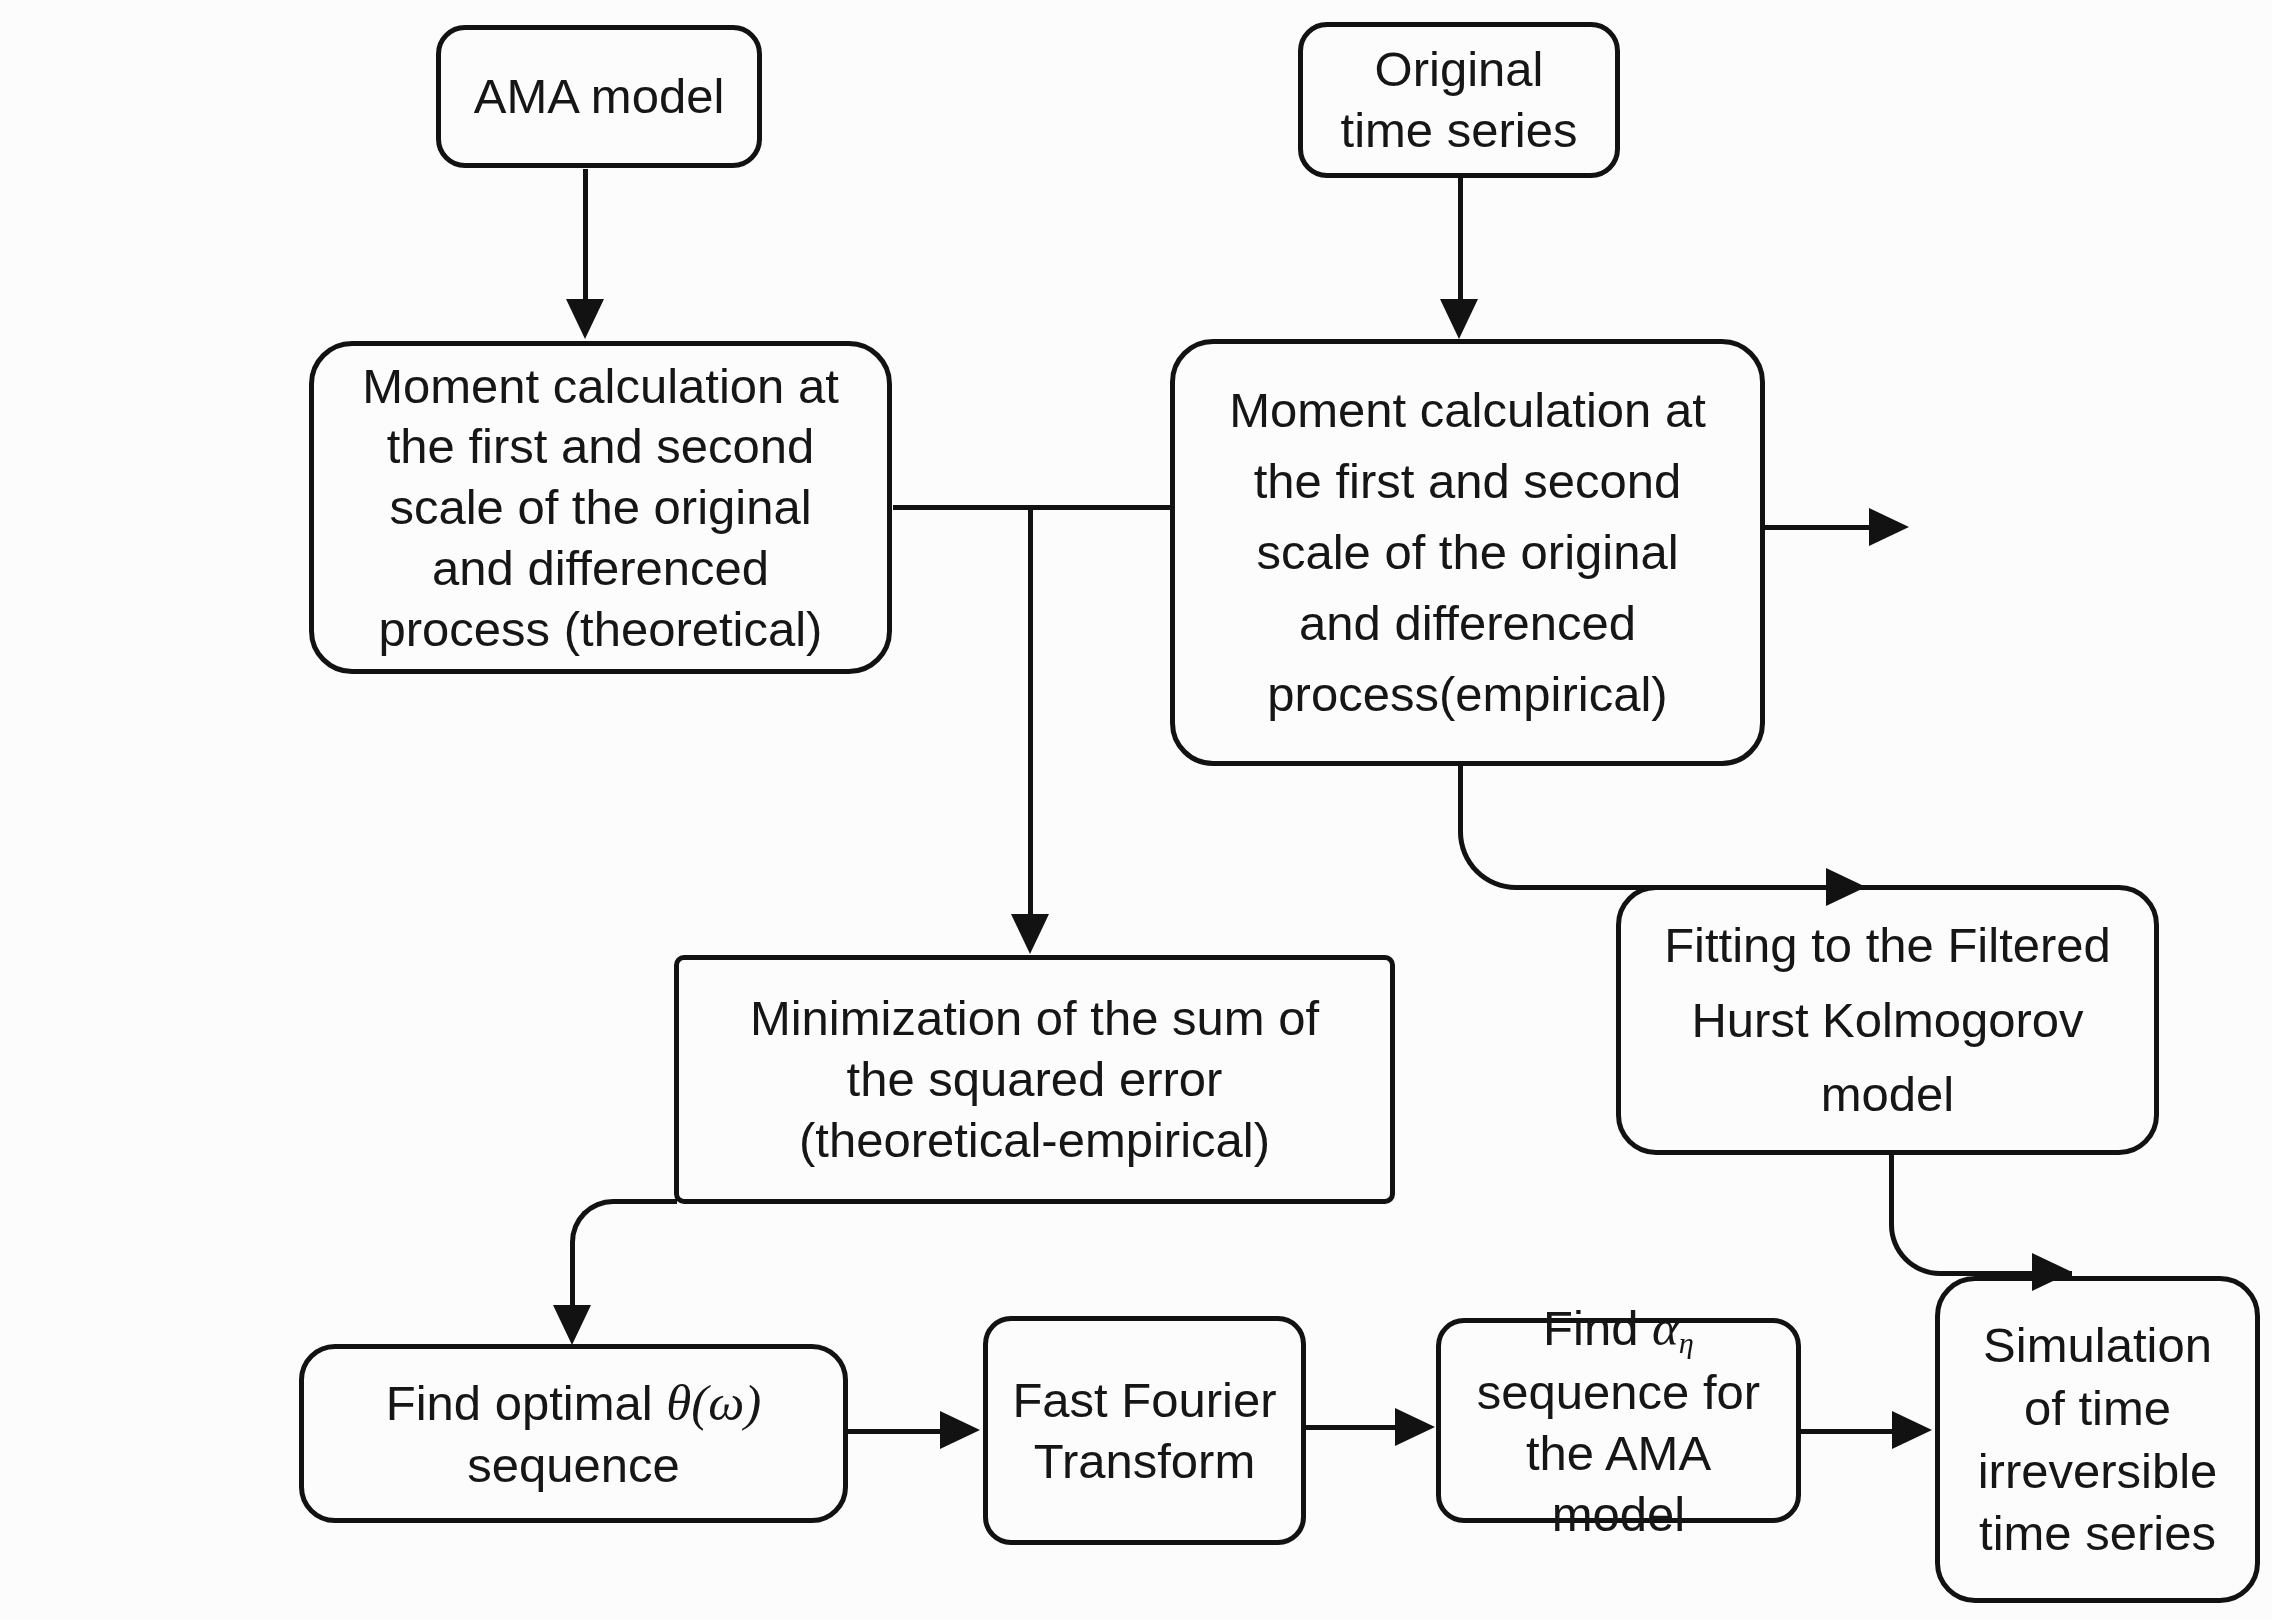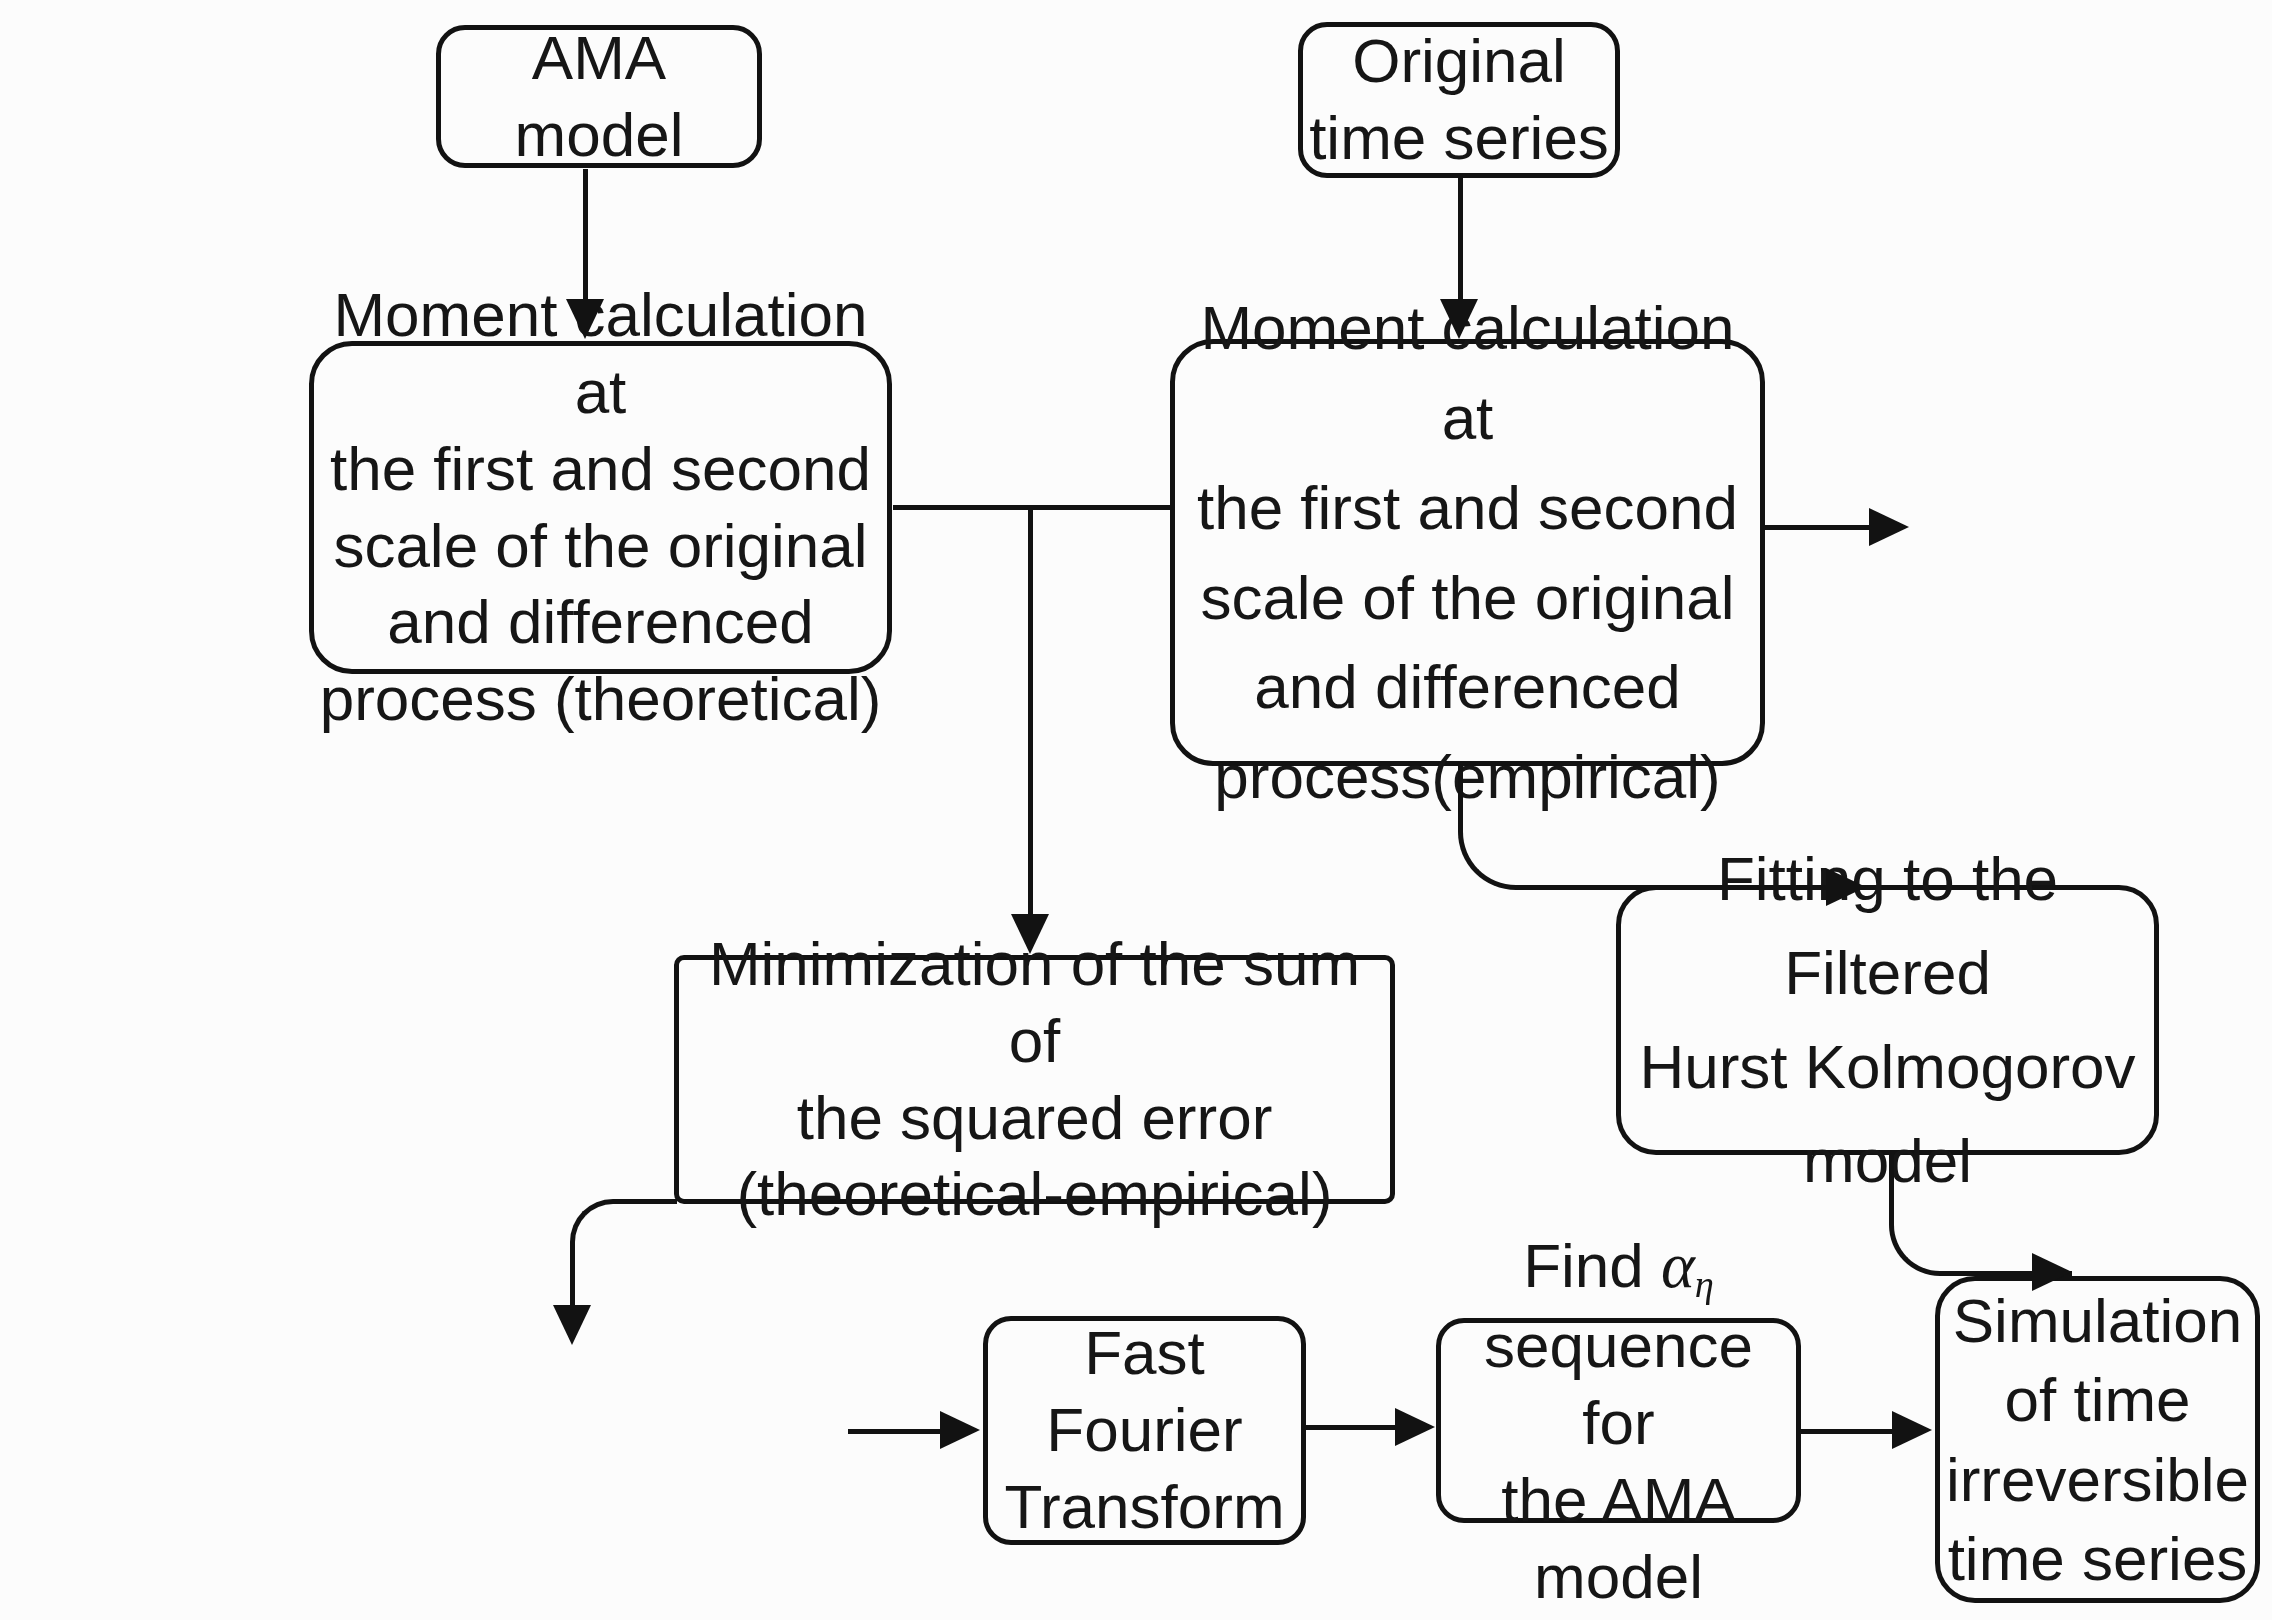--- a/index.html
+++ b/index.html
@@ -19,21 +19,21 @@
     overflow: hidden;
   }
   .box {
     position: absolute;
     border: 5px solid var(--stroke);
     background: var(--bg);
     display: flex;
     align-items: center;
     justify-content: center;
     text-align: center;
-    font-size: 62px;
+    font-size: 49px;
     line-height: 1.24;
     color: var(--text);
   }
   .box-label { width: 100%; white-space: pre-line; }
   .multiline { white-space: pre-line; }
   .mathit {
     font-family: "Liberation Serif", serif;
     font-style: italic;
     font-size: 1.04em;
   }
@@ -114,20 +114,23 @@
 the squared error
 (theoretical-empirical)</div>
   </div>
 
   <div class="box lh-xloose" style="left:1616px; top:885px; width:543px; height:270px; border-radius:40px;">
     <div class="box-label">Fitting to the Filtered
 Hurst Kolmogorov
 model</div>
   </div>
 
+  <div class="box" style="left:299px; top:1344px; width:549px; height:179px; border-radius:36px;">
+    <div class="box-label"><span>Find optimal </span><span class="mathit">θ(ω)</span><br><span>sequence</span></div>
+  </div>
 
   <div class="box" style="left:983px; top:1316px; width:323px; height:229px; border-radius:28px;">
     <div class="box-label">Fast Fourier
 Transform</div>
   </div>
 
   <div class="box" style="left:1436px; top:1282px; width:365px; height:205px; border-radius:28px;margin-top:36px;">
     <div class="box-label"><span>Find </span><span class="mathit">α</span><span class="mathsub">η</span><br><span class="multiline">sequence for
 the AMA
 model</span></div>

